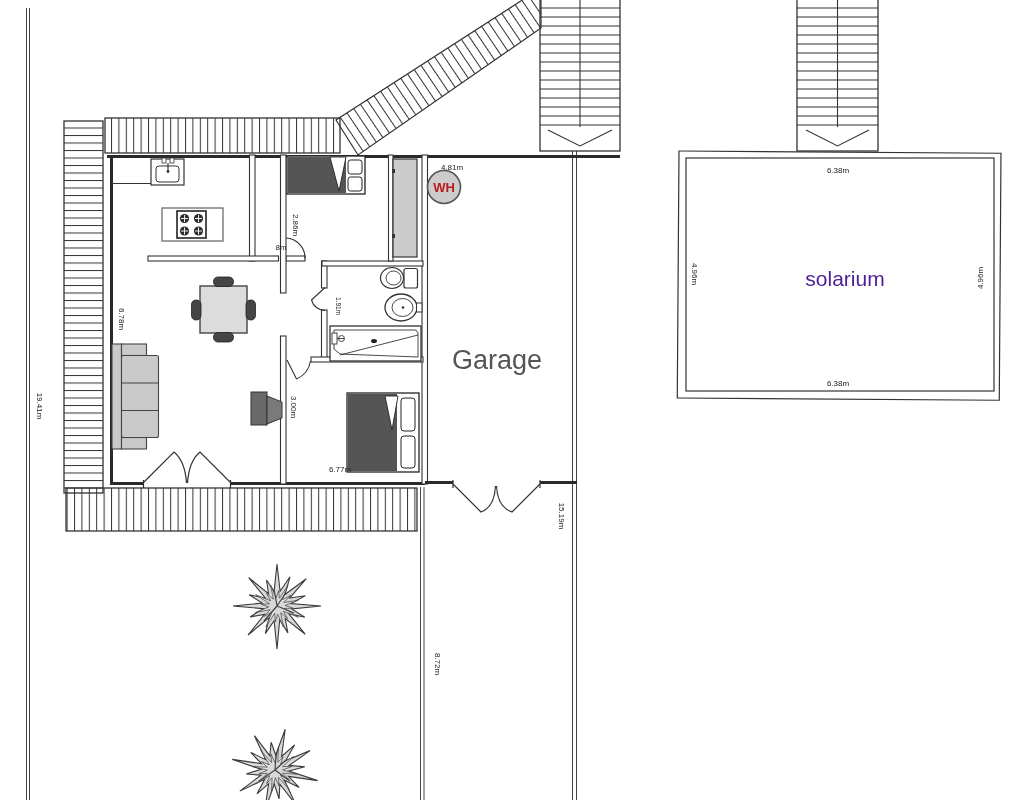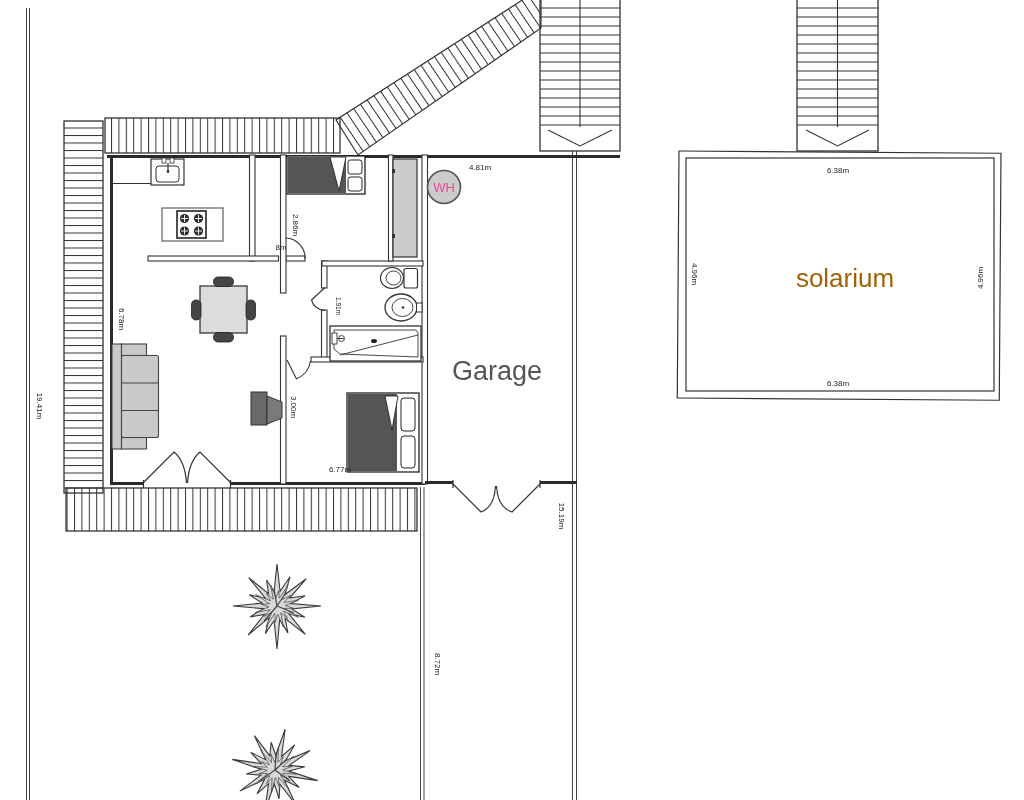--- a/index.html
+++ b/index.html
@@ -5,23 +5,23 @@
   html,body{margin:0;padding:0;background:#fff;}
   #plan{position:relative;width:1024px;height:800px;background:#fff;overflow:hidden;
         font-family:"Liberation Sans",sans-serif;}
   #plan svg{position:absolute;left:0;top:0;}
   .lbl{position:absolute;transform:translate(-50%,-50%);font-size:8px;color:#222;
        white-space:nowrap;line-height:1;}
   .lbl.v{transform:translate(-50%,-50%) rotate(90deg);}
   .lbl.vr{transform:translate(-50%,-50%) rotate(-90deg);}
   .lbl.tiny{font-size:6.5px;}
   .room-label{position:absolute;transform:translate(-50%,-50%);white-space:nowrap;line-height:1;}
-  #garage-label{font-size:27px;color:#555;margin-top:11px;}
-  #solarium-label{font-size:26px;color:#a16207;}
-  #wh-label{font-size:13px;font-weight:normal;color:#ec4899;}
+  #garage-label{font-size:27px;color:#555;}
+  #solarium-label{font-size:21px;color:#4c1d95;}
+  #wh-label{font-size:13px;font-weight:bold;color:#b91c1c;}
 </style>
 </head>
 <body>
 
 <div id="plan">
 
 <svg width="1024" height="800" viewBox="0 0 1024 800">
   <defs>
     <pattern id="hatchV" width="7.4" height="10" patternUnits="userSpaceOnUse">
       <path d="M0.5,0 V10" stroke="#333" stroke-width="1"></path>
@@ -234,21 +234,21 @@
   </g>
 </svg>
 
 <div class="lbl v" style="left:39px;top:406px">19.41m</div>
 <div class="lbl v" style="left:121px;top:319px">6.78m</div>
 <div class="lbl v" style="left:295px;top:225px">2.86m</div>
 <div class="lbl" style="left:281px;top:248px">8m</div>
 <div class="lbl v tiny" style="left:338px;top:306px">1.91m</div>
 <div class="lbl v" style="left:293px;top:407px">3.00m</div>
 <div class="lbl" style="left:340px;top:470px">6.77m</div>
-<div class="lbl" style="left:480px;top:168px">4.81m</div>
+<div class="lbl" style="left:452px;top:168px">4.81m</div>
 <div class="lbl v" style="left:561px;top:516px">15.19m</div>
 <div class="lbl v" style="left:437px;top:664px">8.72m</div>
 <div class="lbl" style="left:838px;top:171px">6.38m</div>
 <div class="lbl" style="left:838px;top:384px">6.38m</div>
 <div class="lbl v" style="left:694px;top:274px">4.96m</div>
 <div class="lbl vr" style="left:981px;top:278px">4.96m</div>
 
 <div class="room-label" id="garage-label" style="left:497px;top:360px">Garage</div>
 <div class="room-label" id="solarium-label" style="left:845px;top:278px">solarium</div>
 <div class="room-label" id="wh-label" style="left:444px;top:187px">WH</div>

